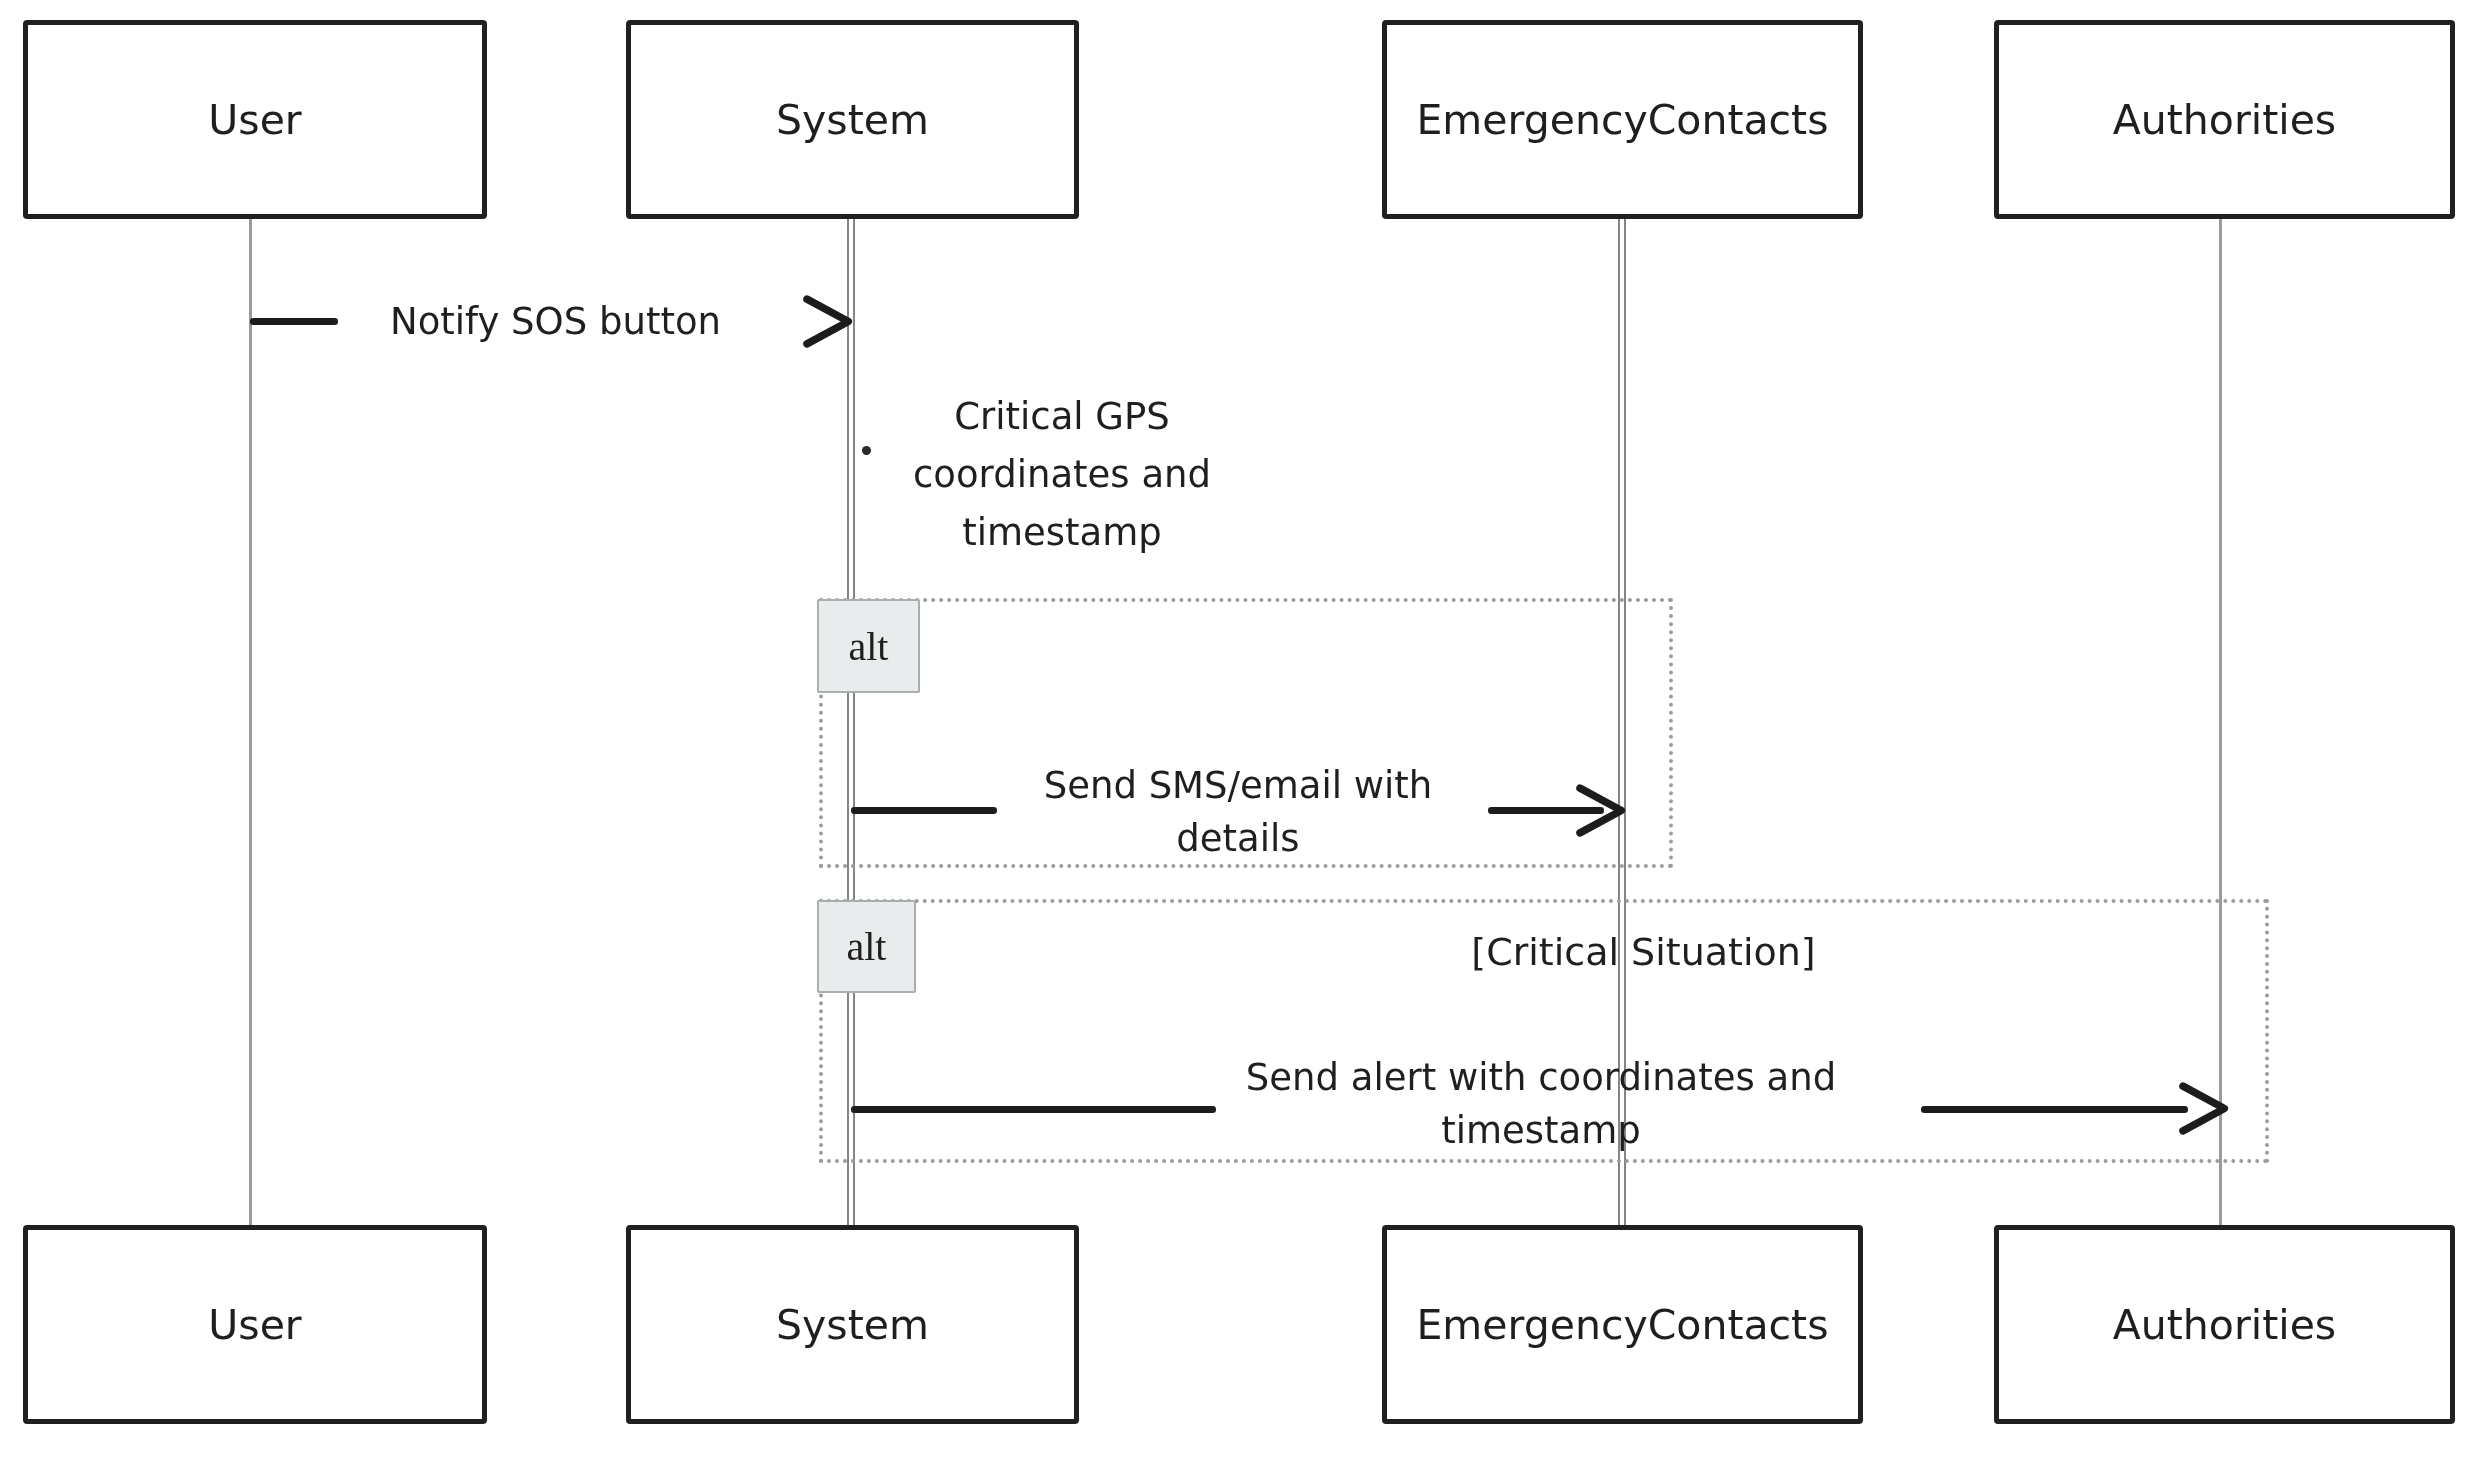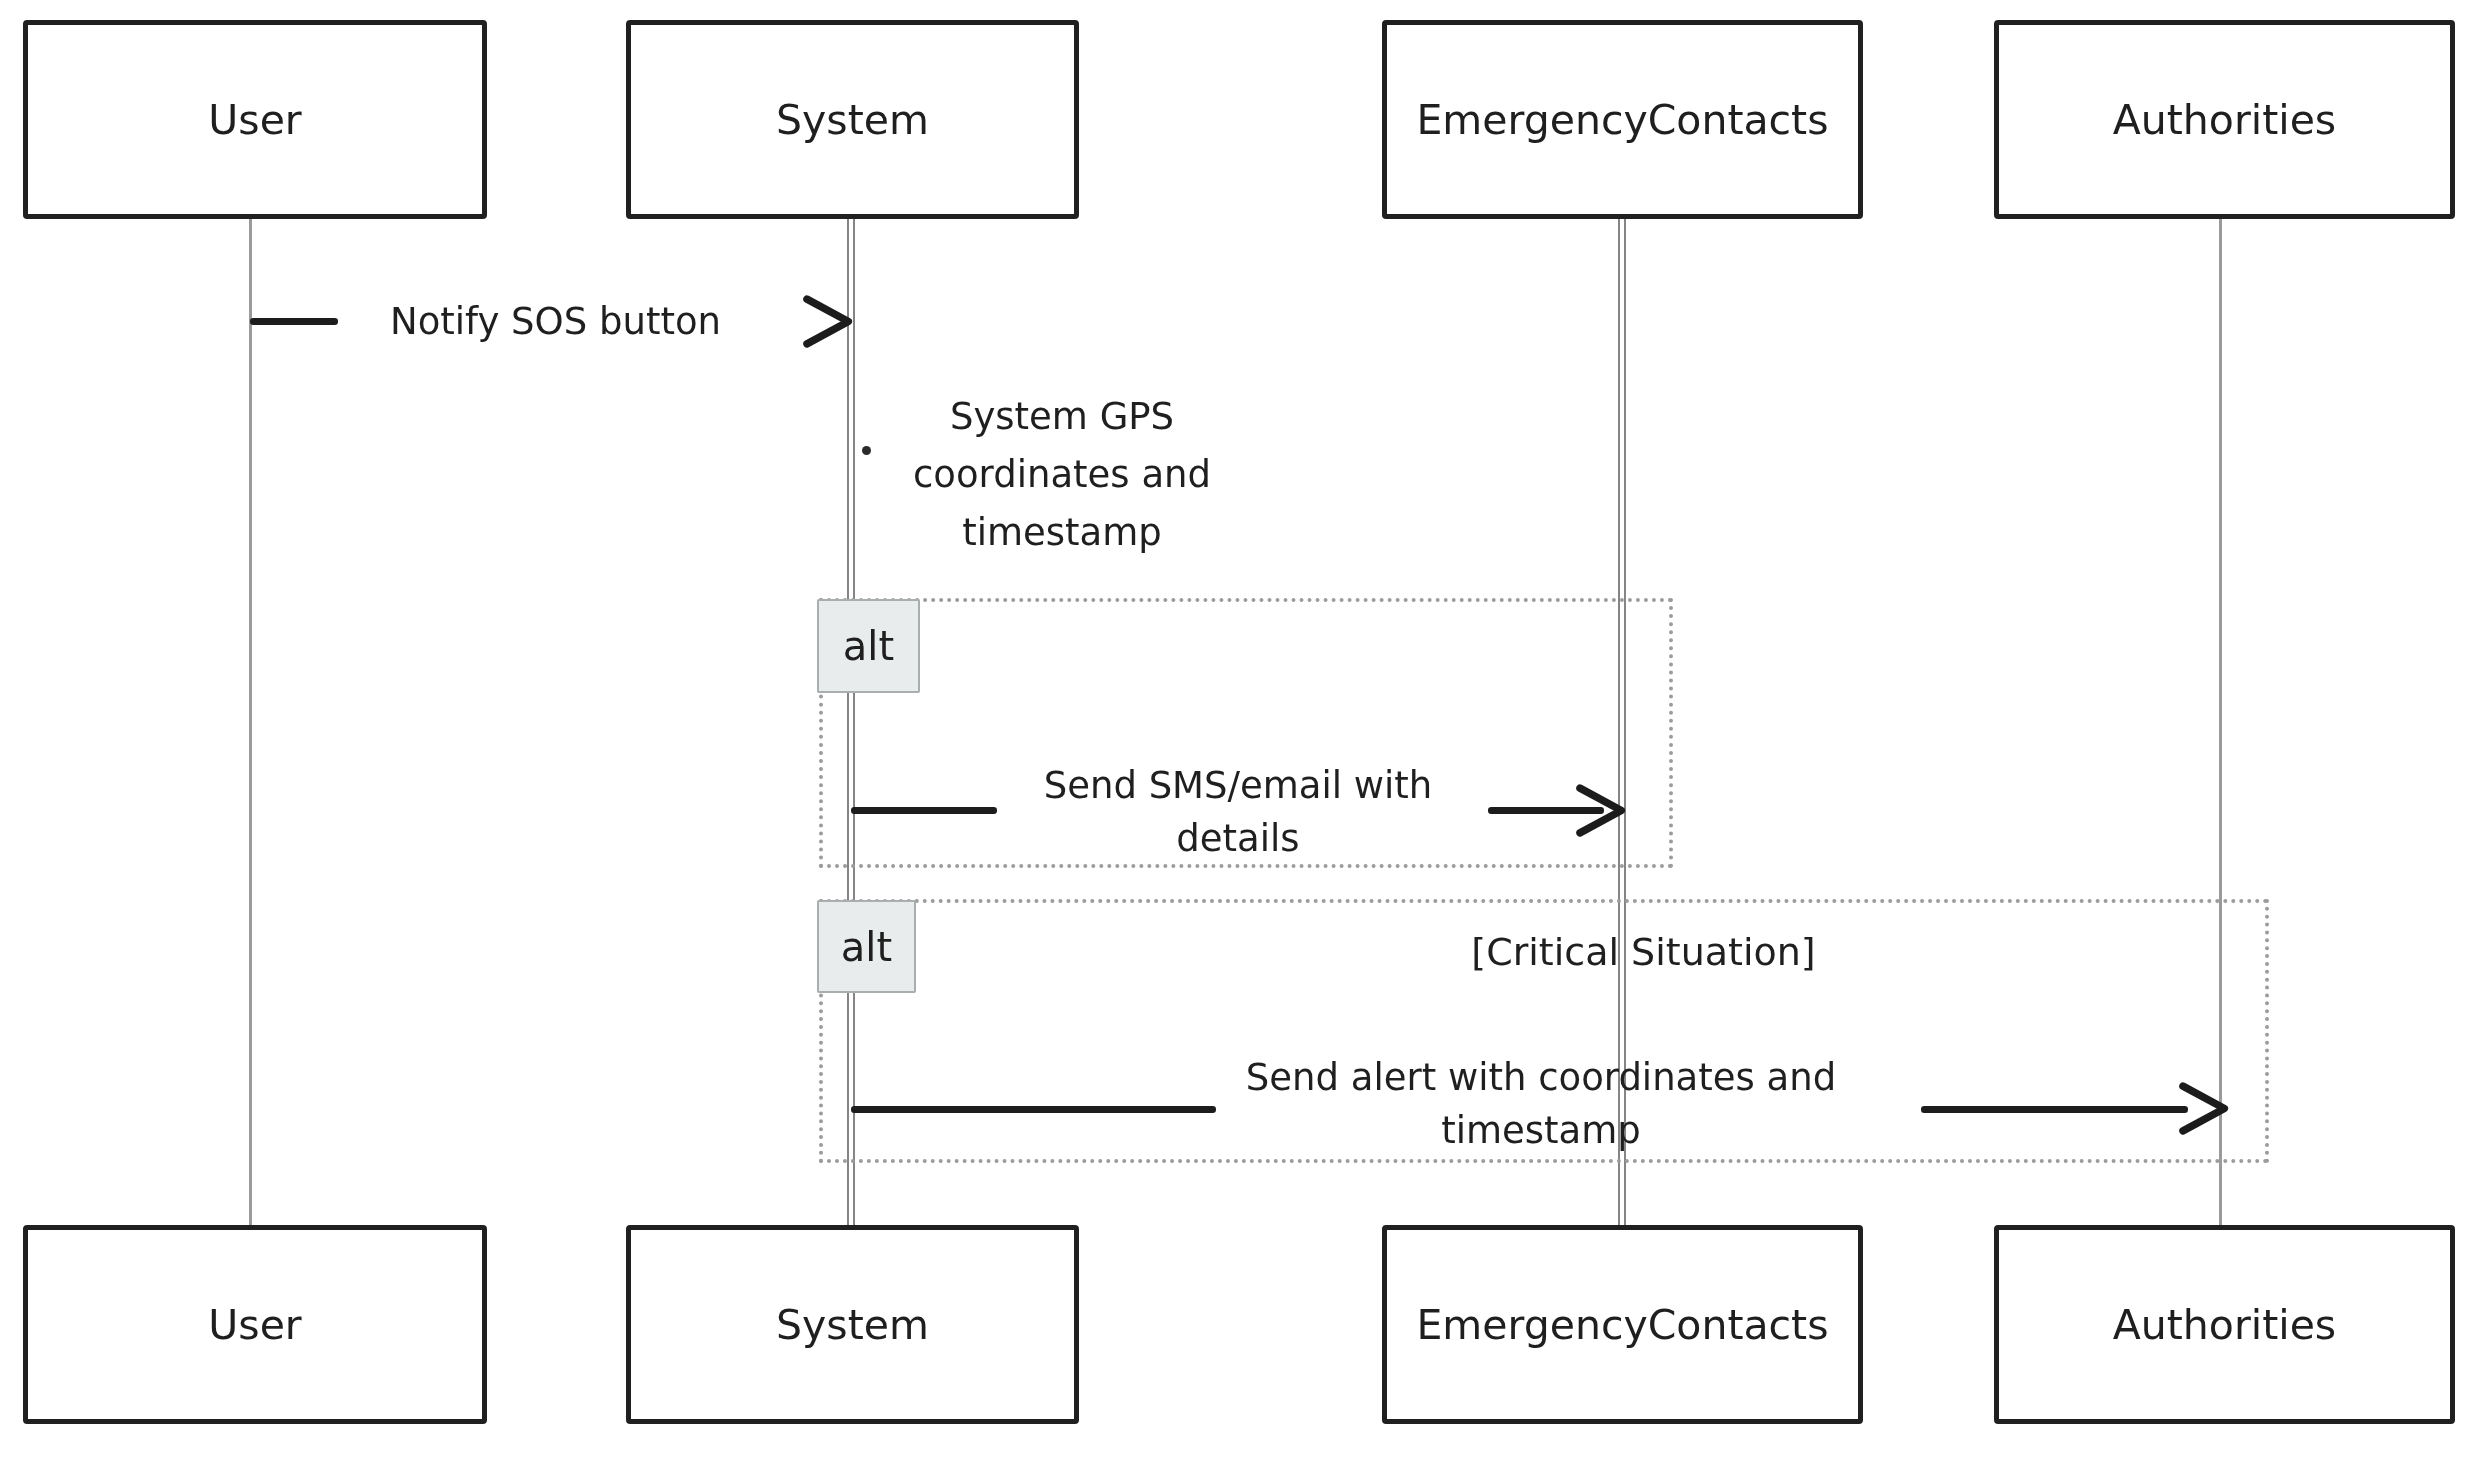--- a/index.html
+++ b/index.html
@@ -40,21 +40,21 @@
   .ll-auth{left:2219px;}
   
   .frame{position:absolute;border:4.1px dotted #9c9c9c;box-sizing:border-box;z-index:2;}
   .frame-1{left:819px;top:598px;width:854px;height:270px;}
   .frame-2{left:819px;top:899px;width:1450px;height:264px;}
   .op-label{
     position:absolute;z-index:6;
     box-sizing:border-box;
     background:#e9ecec;border:2.5px solid #a9aeae;border-radius:1.7px;
     display:flex;align-items:center;justify-content:center;
-    font-size:40px;color:#1f1f1f;
+    font-size:40px;color:#1f1f1f;font-family:Liberation Serif, serif;
   }
   .op-1{left:817px;top:599px;width:103px;height:94px;}
   .op-2{left:817px;top:900px;width:99px;height:93px;}
   .guard{
     position:absolute;z-index:4;
     text-align:center;font-size:38px;line-height:50px;white-space:nowrap;
   }
   .guard-1{left:1003px;top:623px;width:713px;}
   .guard-2{left:1312px;top:927px;width:663px;}
   
@@ -113,21 +113,21 @@
   <div class="msg-line seg-1a"></div>
   <div class="msg-label lbl-1">
     <span>Notify SOS button</span>
   </div>
   <svg class="arrowhead ah-1" width="53" height="55" viewBox="0 0 64 66">
     <polyline points="6,6 56,33 6,60" fill="none" stroke="#1c1c1c" stroke-width="9" stroke-linecap="round" stroke-linejoin="round"></polyline>
   </svg>
 
   <div class="self-dot"></div>
   <div class="note-block">
-    <span>System GPS</span>
+    <span>Critical GPS</span>
     <span>coordinates and</span>
     <span>timestamp</span>
   </div>
 
   <div class="msg-line seg-2a"></div>
   <div class="msg-line seg-2b"></div>
   <div class="msg-label lbl-2">
     <span>Send SMS/email with</span>
     <span>details</span>
   </div>

